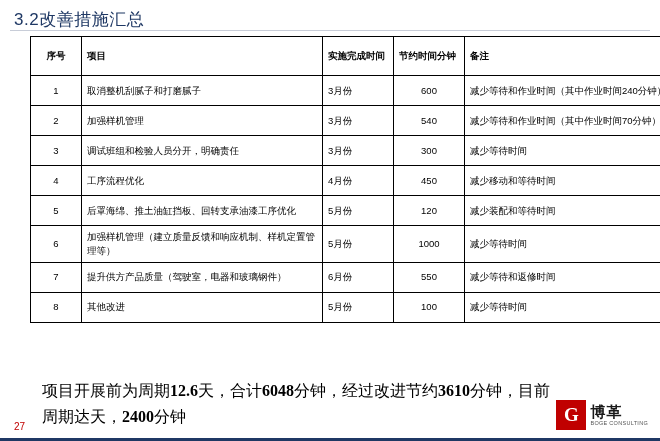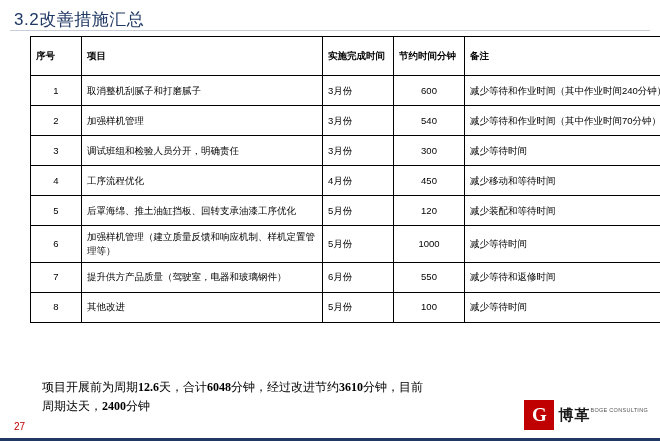--- a/index.html
+++ b/index.html
@@ -58,32 +58,32 @@
     font-weight: bold;
     height: 30px;
   }
   .c-no { width: 40px; text-align: center; }
   .c-item { width: 230px; }
   .c-month { width: 60px; }
   .c-save { width: 60px; }
   .c-remark { width: 210px; }
   td.c-no { text-align: center; }
   th.c-no, th.c-item, th.c-month, th.c-save, th.c-remark { text-align: left; }
-  th.c-no { text-align: left; }
+  th.c-no { text-align: center; }
   td.c-item { text-align: left; padding-left: 14px; }
   td.c-month { text-align: left; padding-left: 8px; }
   td.c-save { text-align: center; padding-left: 10px; }
   td.c-remark { text-align: left; padding-left: 8px; }
   .row-h { height: 30px; }
   .summary {
     position: absolute;
     left: 42px;
     top: 378px;
     width: 580px;
-    font-size: 12px;
+    font-size: 16px;
     color: #000000;
     line-height: 1.6;
     font-family: "Liberation Serif", serif;
   }
   .summary b { font-weight: bold; }
   .page-num {
     position: absolute;
     left: 14px;
     bottom: 6px;
     font-size: 10px;
@@ -106,20 +106,21 @@
     font-size: 19px;
     font-weight: bold;
     display: flex;
     align-items: center;
     justify-content: center;
     font-family: "Liberation Serif", serif;
   }
   .logo-text {
     margin-left: 4px;
     display: flex;
+    flex-direction: column;
     justify-content: flex-start;
   }
   .logo-cn {
     font-size: 15px;
     font-weight: bold;
     color: #1a1a1a;
     line-height: 1.05;
     letter-spacing: 1px;
   }
   .logo-en {

